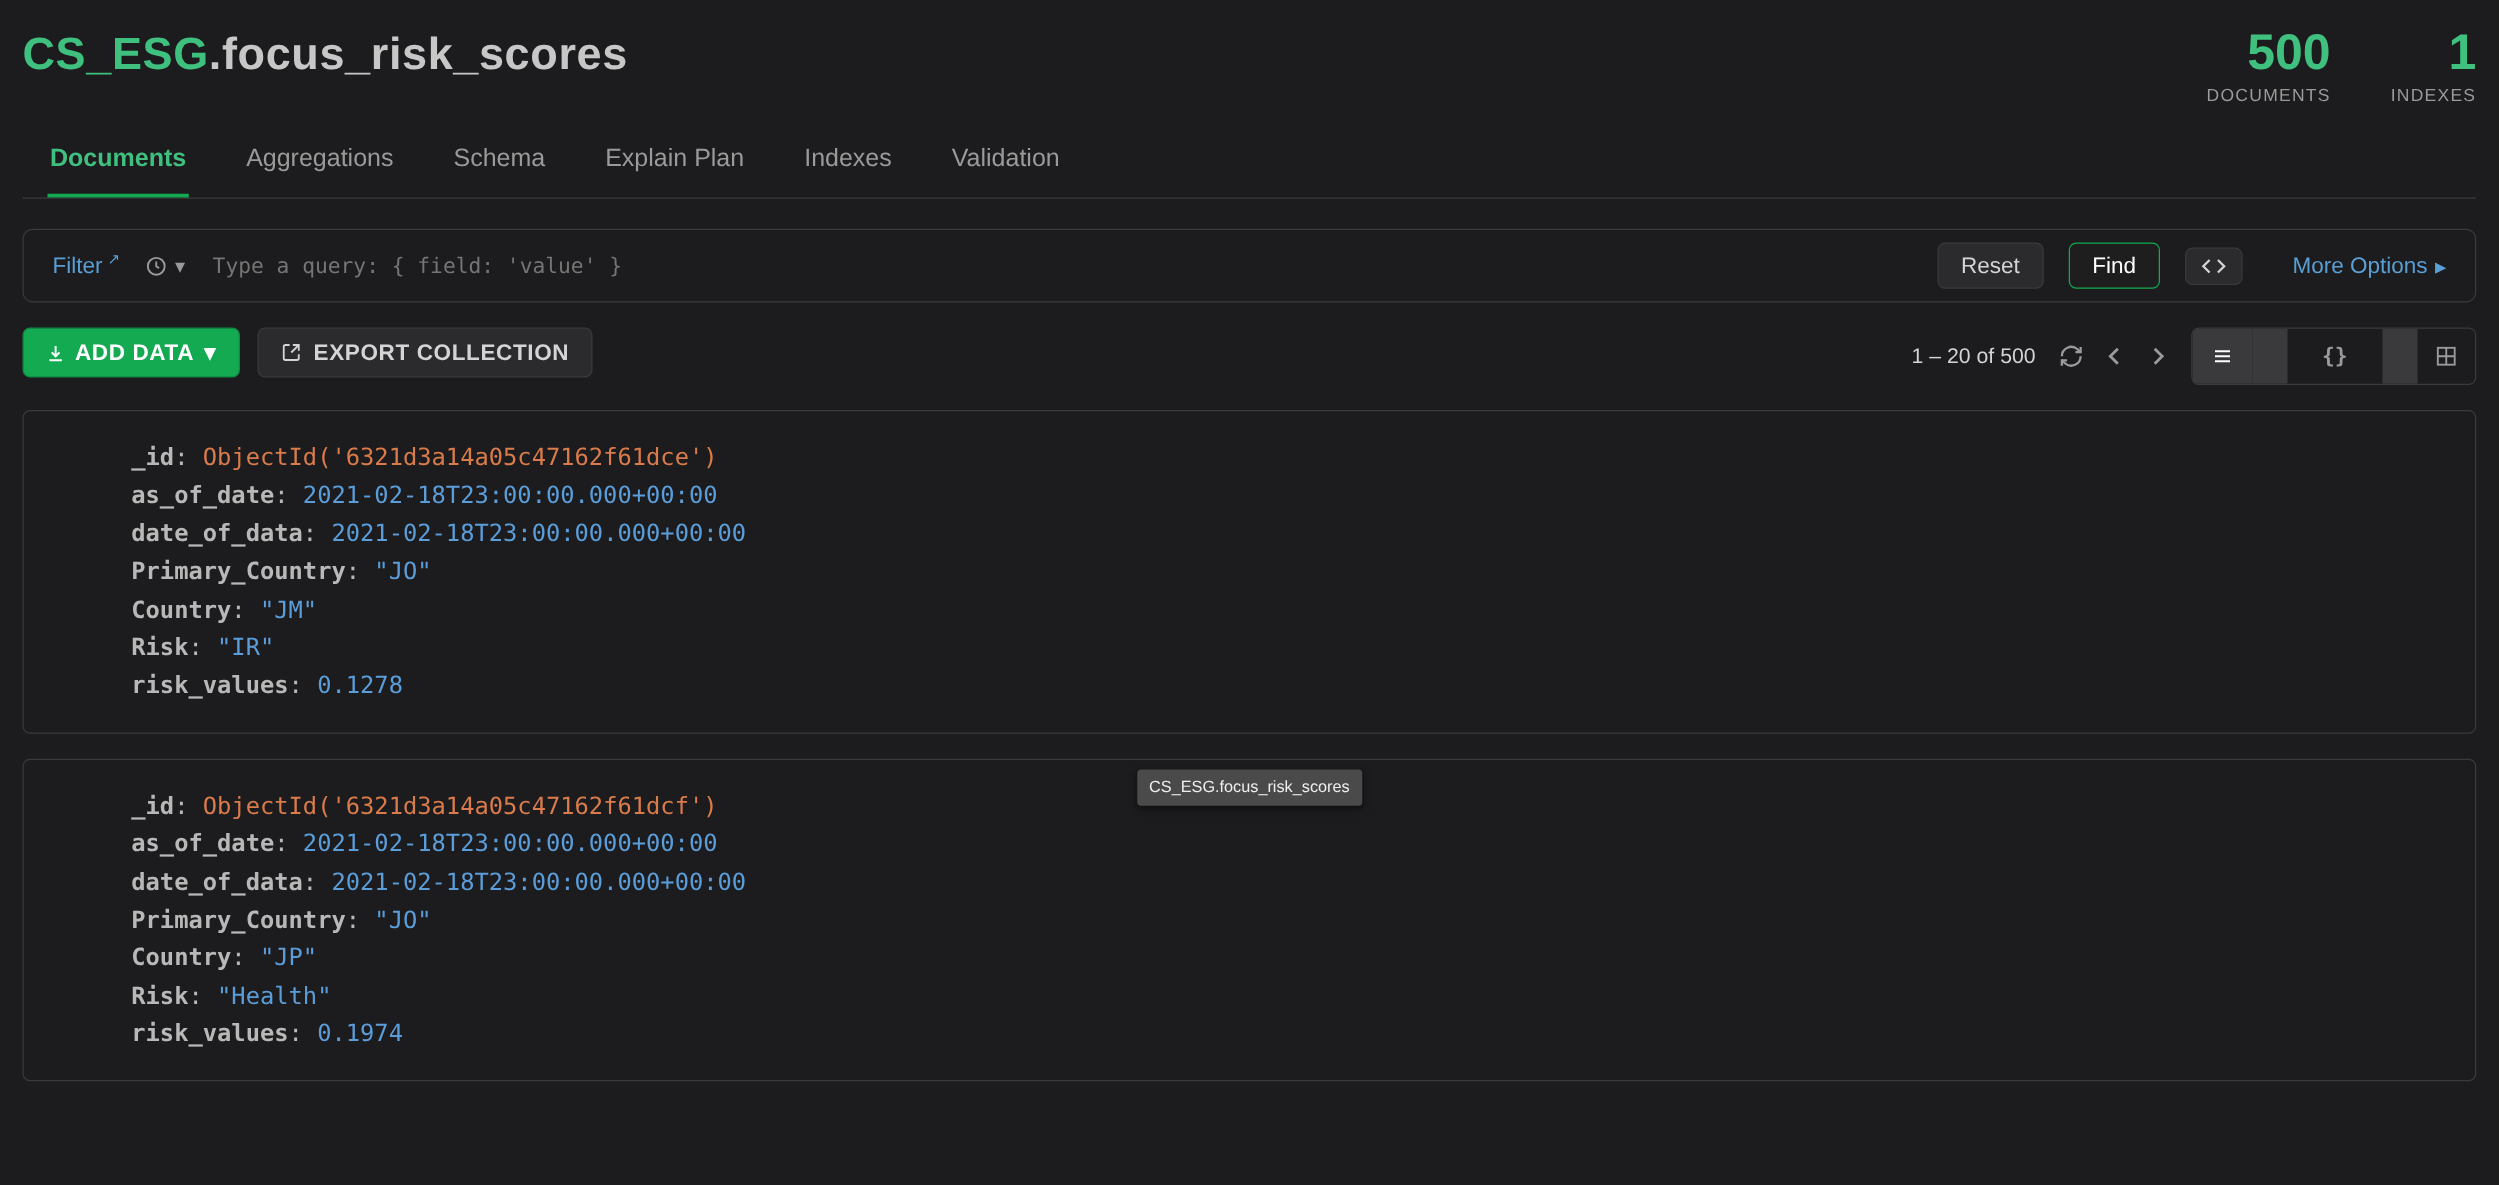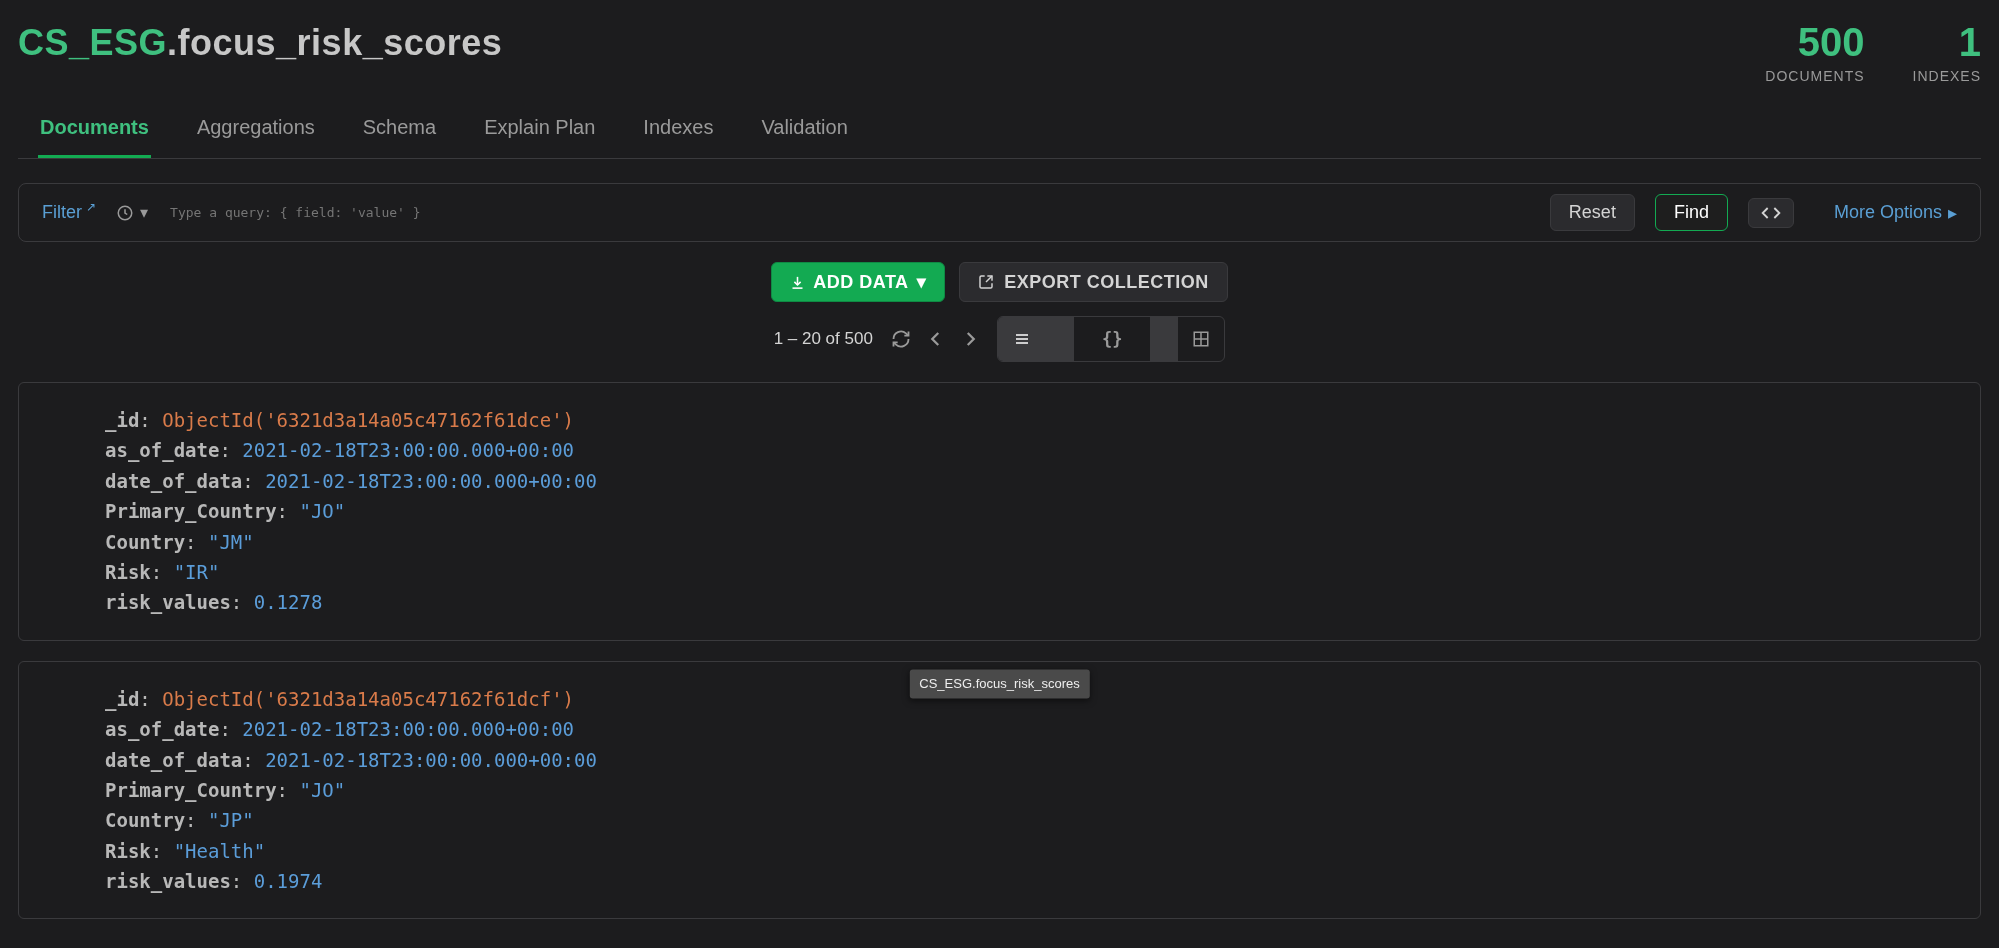--- a/index.html
+++ b/index.html
@@ -50,32 +50,32 @@
   
   .filterbar {
     display: flex; align-items: center; gap: 20px;
     border: 1px solid var(--border); border-radius: 8px;
     padding: 10px 23px; margin-top: 24px;
   }
   .filter-link { color: var(--link); font-size: 18px; display:flex; align-items:center; gap:4px;}
   .clock-drop { color: var(--text-dim); display:flex; align-items:center; gap:6px; font-size:16px;}
   .query-input {
     flex: 1; background: transparent; border: none; outline: none;
-    font-family: "Menlo","Consolas",monospace; font-size: 13px; color: var(--text-dim);
+    font-family: "Menlo","Consolas",monospace; font-size: 17px; color: var(--text-dim);
   }
   .btn {
     padding: 7px 18px; border-radius: 6px; border:1px solid var(--border);
     background: #2b2b2e; color: var(--text); font-size: 18px; cursor:pointer;
   }
   .btn.find { background: #1e1e1e; border-color: var(--green); color: #fff; }
   .btn.icon { padding: 7px 12px; }
   .more-opts { color: var(--link); font-size:18px; display:flex; align-items:center; gap:6px; cursor:pointer; margin-left:20px;}
 
   
-  .actions { display:flex; align-items:center; gap:14px; margin-top:20px; justify-content:space-between;flex-direction:column;}
+  .actions { display:flex; align-items:flex-start; gap:14px; margin-top:20px; justify-content:space-between;}
   .actions-left { display:flex; gap:14px; }
   .btn.add { background: var(--green); border:1px solid #0f8a44; color:#fff; font-weight:700; letter-spacing:.5px; display:flex; align-items:center; gap:8px; padding:8px 18px;}
   .btn.export { background:#2b2b2e; border:1px solid var(--border); color:var(--text); font-weight:700; letter-spacing:.5px; display:flex; align-items:center; gap:10px; padding:8px 18px;}
   .actions-right { display:flex; align-items:center; gap:18px; color:var(--text-dim); }
   .pager-icons { display:flex; align-items:center; gap:16px; }
   .pager-icons span { cursor:pointer; }
   .view-toggle { display:flex; border:1px solid var(--border); border-radius:6px; overflow:hidden; }
   .view-toggle span { padding:6px 14px; cursor:pointer; color:var(--text-dim); display:flex; align-items:center; }
   .view-toggle span.active { background:#3a3a3d; color:#fff; }
   .vt-sep { width:1px; background:var(--border); }

